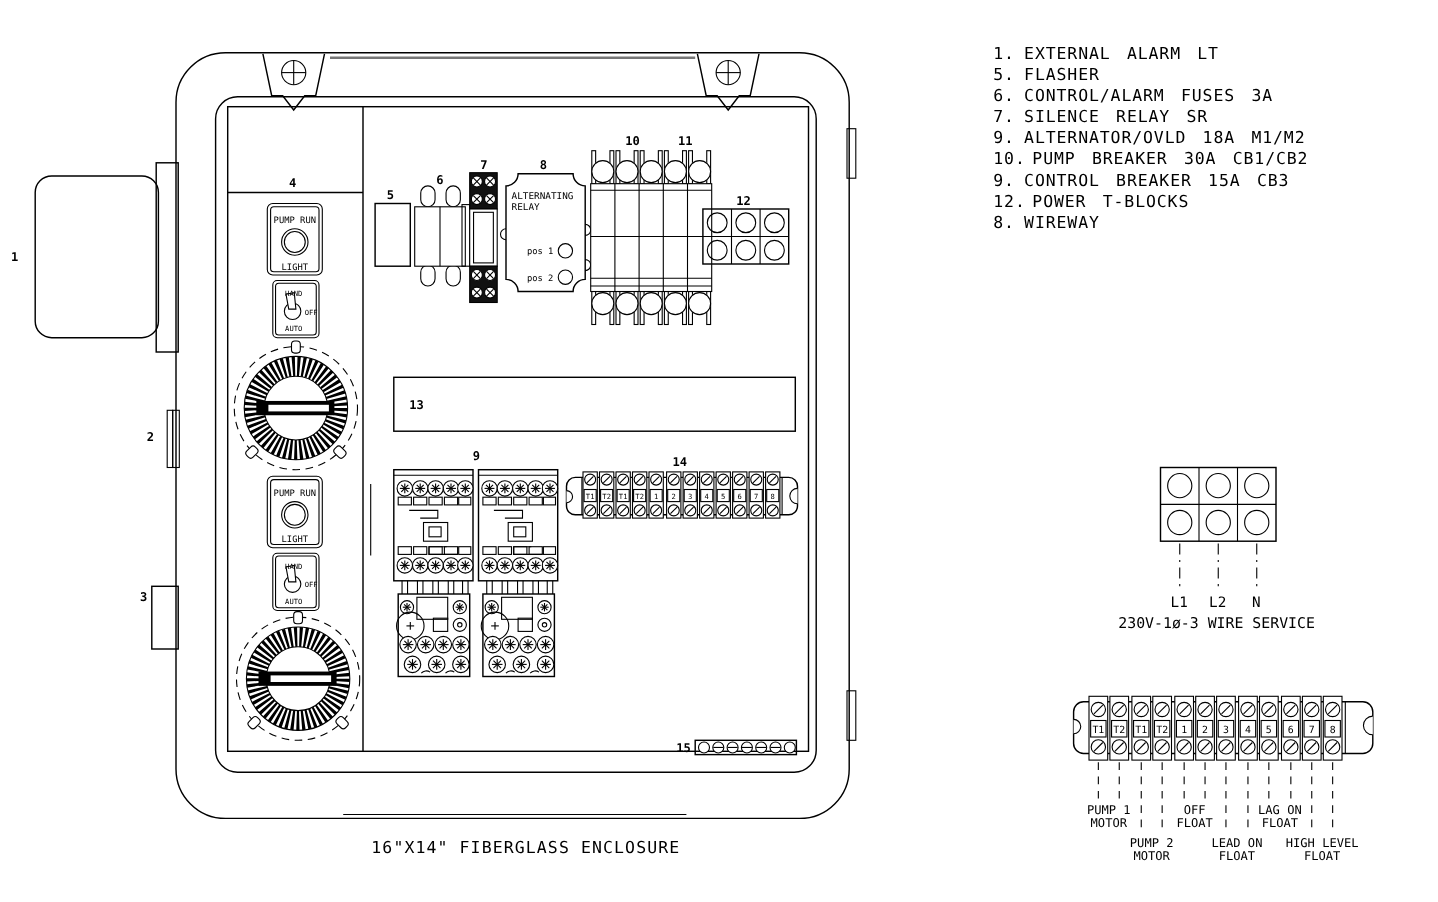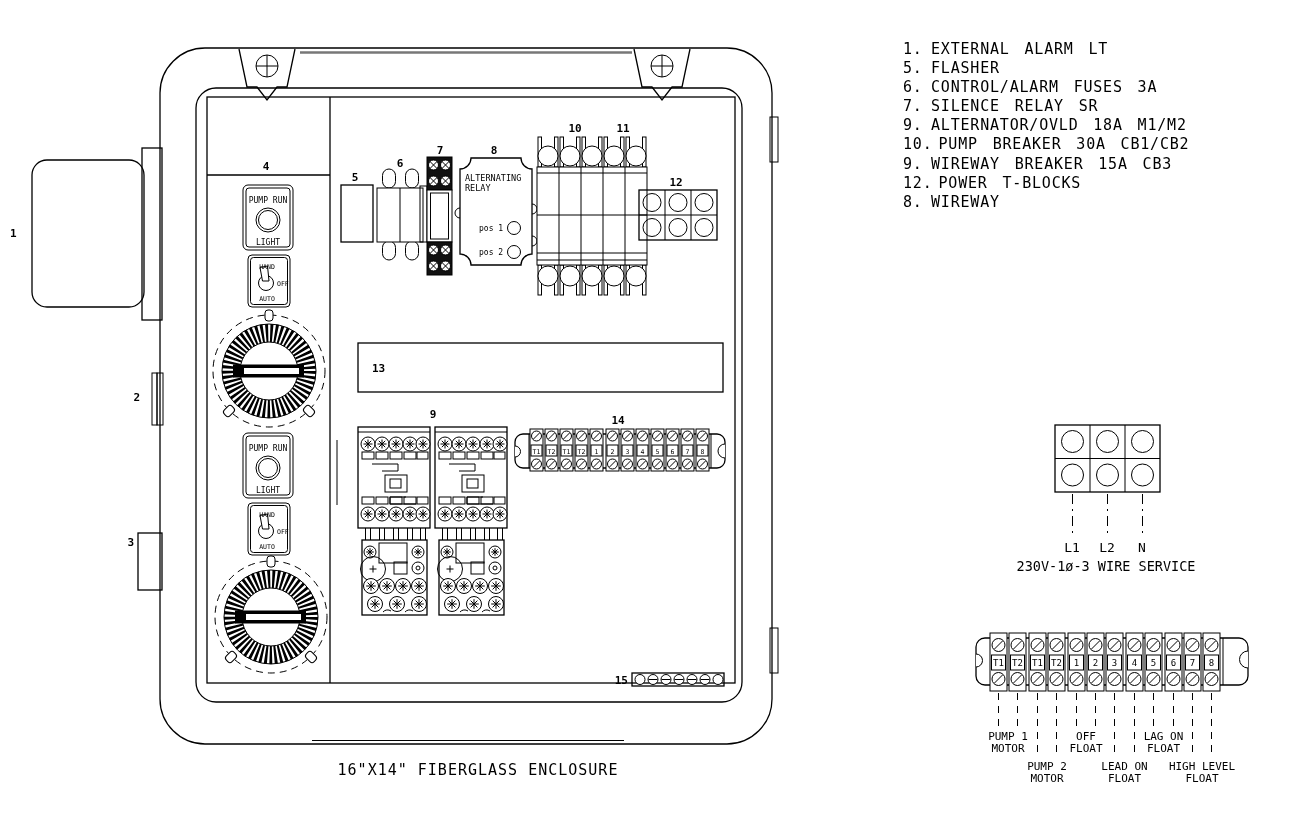--- a/index.html
+++ b/index.html
@@ -473,18 +473,18 @@
 </g>
 </svg>
 
 <div id="parts">
   <div class="row"><span class="num">1.</span><span>EXTERNAL ALARM LT</span></div>
   <div class="row"><span class="num">5.</span><span>FLASHER</span></div>
   <div class="row"><span class="num">6.</span><span>CONTROL/ALARM FUSES 3A</span></div>
   <div class="row"><span class="num">7.</span><span>SILENCE RELAY SR</span></div>
   <div class="row"><span class="num">9.</span><span>ALTERNATOR/OVLD 18A M1/M2</span></div>
   <div class="row"><span class="num">10.</span><span>PUMP BREAKER 30A CB1/CB2</span></div>
-  <div class="row"><span class="num">9.</span><span>WIREWAY BREAKER 15A CB3</span></div>
+  <div class="row"><span class="num">9.</span><span>CONTROL BREAKER 15A CB3</span></div>
   <div class="row"><span class="num">12.</span><span>POWER T-BLOCKS</span></div>
   <div class="row"><span class="num">8.</span><span>WIREWAY</span></div>
 </div>
 
 </div>
 
 </body></html>

